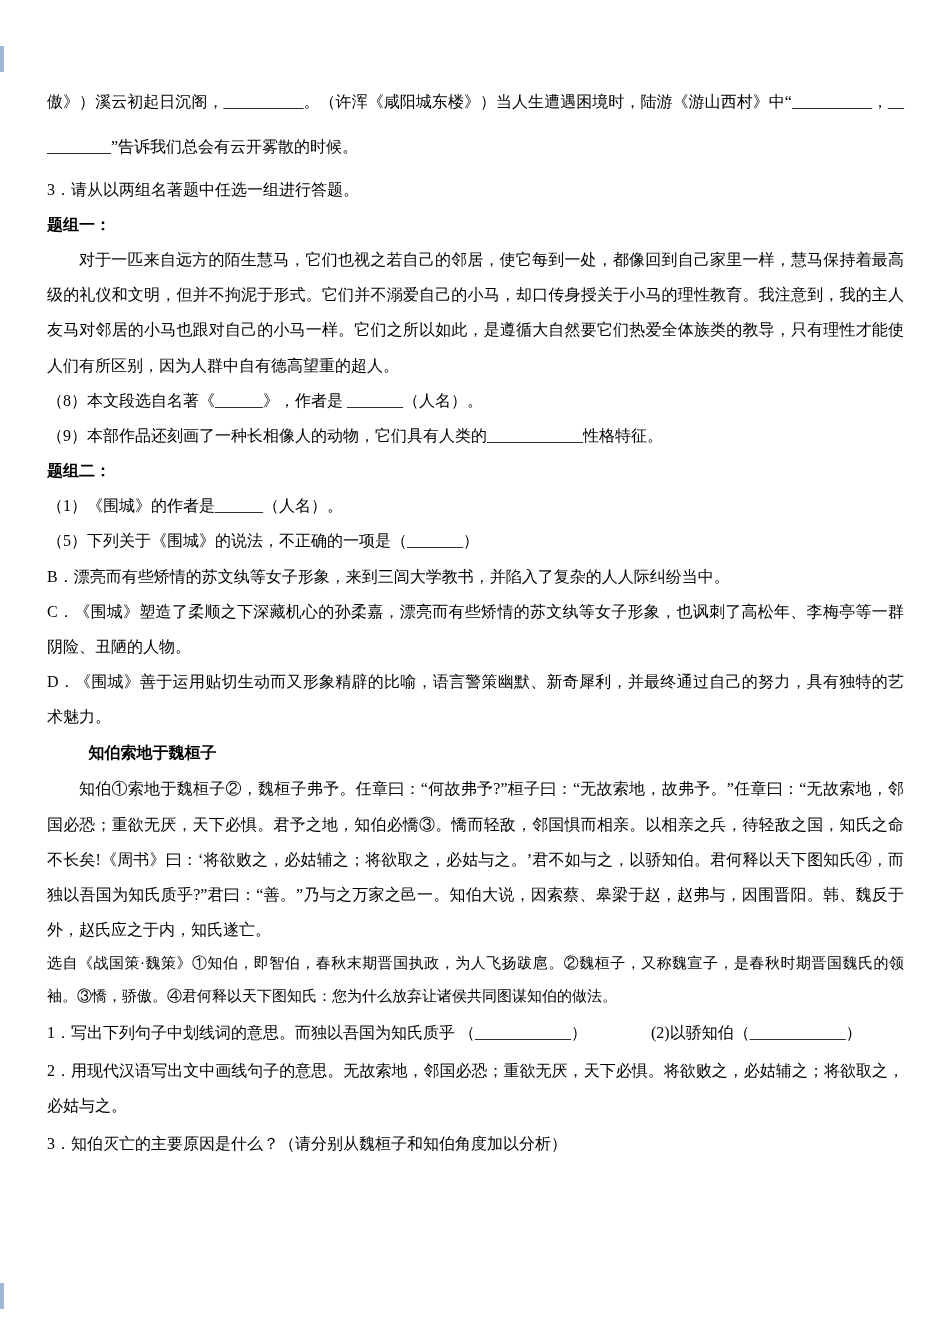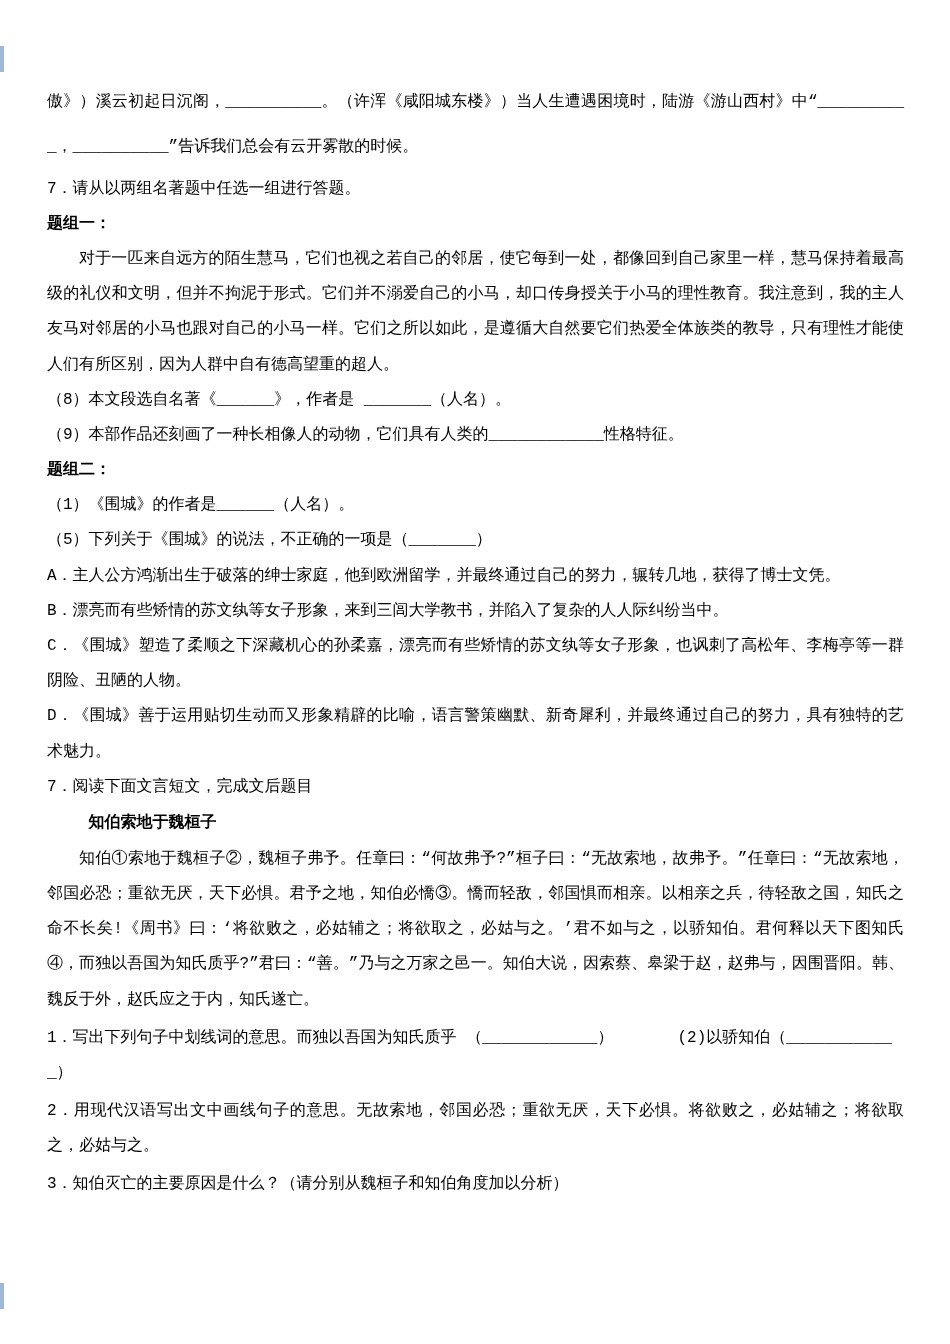--- a/index.html
+++ b/index.html
@@ -16,21 +16,20 @@
     box-sizing: border-box;
   }
   main[data-name="exam-document"] {
     padding: 80px 46px 40px 47px;
   }
   p {
     margin: 0;
     font-size: 16px;
     line-height: 2.2;
     word-break: break-all;
-    font-family: Liberation Mono, monospace;
   }
   .poem { line-height: 2.8; text-align: justify; }
   .b { font-weight: bold; }
   .just { text-align: justify; }
   .ind { text-indent: 2em; }
   .gap-top { margin-top: 2px; }
   .title-small {
     font-size: 16px;
     font-weight: bold;
     text-indent: 2.6em;
@@ -55,51 +54,50 @@
 </head>
 <body>
 
 <div class="artifact top" data-name="page-edge-artifact-top"></div>
 <div class="artifact bottom" data-name="page-edge-artifact-bottom"></div>
 
 <main data-name="exam-document">
 
   <p class="poem just" data-name="poem-completion-line">傲》）溪云初起日沉阁，__________。（许浑《咸阳城东楼》）当人生遭遇困境时，陆游《游山西村》中“__________，__________”告诉我们总会有云开雾散的时候。</p>
 
-  <p class="gap-top" data-name="question-6-stem">7．请从以两组名著题中任选一组进行答题。</p>
+  <p class="gap-top" data-name="question-6-stem">3．请从以两组名著题中任选一组进行答题。</p>
 
   <p class="b" data-name="group-1-heading">题组一：</p>
 
   <p class="just ind" data-name="group-1-passage">对于一匹来自远方的陌生慧马，它们也视之若自己的邻居，使它每到一处，都像回到自己家里一样，慧马保持着最高级的礼仪和文明，但并不拘泥于形式。它们并不溺爱自己的小马，却口传身授关于小马的理性教育。我注意到，我的主人友马对邻居的小马也跟对自己的小马一样。它们之所以如此，是遵循大自然要它们热爱全体族类的教导，只有理性才能使人们有所区别，因为人群中自有德高望重的超人。</p>
 
   <p data-name="group-1-item-1">（8）本文段选自名著《______》，作者是 _______（人名）。</p>
 
   <p data-name="group-1-item-2">（9）本部作品还刻画了一种长相像人的动物，它们具有人类的____________性格特征。</p>
 
   <p class="b" data-name="group-2-heading">题组二：</p>
 
   <p data-name="group-2-item-1">（1）《围城》的作者是______（人名）。</p>
 
   <p data-name="group-2-item-2">（5）下列关于《围城》的说法，不正确的一项是（_______）</p>
 
-  <p class="just" data-name="option-a">A．主人公方鸿渐出生于破落的绅士家庭，他到欧洲留学，并最终通过自己的努力，辗转几地，获得了博士文凭。</p>
 
   <p class="just" data-name="option-b">B．漂亮而有些矫情的苏文纨等女子形象，来到三闾大学教书，并陷入了复杂的人人际纠纷当中。</p>
 
   <p class="just" data-name="option-c">C．《围城》塑造了柔顺之下深藏机心的孙柔嘉，漂亮而有些矫情的苏文纨等女子形象，也讽刺了高松年、李梅亭等一群阴险、丑陋的人物。</p>
 
   <p class="just" data-name="option-d">D．《围城》善于运用贴切生动而又形象精辟的比喻，语言警策幽默、新奇犀利，并最终通过自己的努力，具有独特的艺术魅力。</p>
 
 
-  <p data-name="question-7-stem">7．阅读下面文言短文，完成文后题目</p>
 
   <p class="title-small" data-name="classical-passage-title">知伯索地于魏桓子</p>
 
   <p class="just ind" data-name="classical-passage">知伯①索地于魏桓子②，魏桓子弗予。任章曰：“何故弗予?”桓子曰：“无故索地，故弗予。”任章曰：“无故索地，邻国必恐；重欲无厌，天下必惧。君予之地，知伯必憍③。憍而轻敌，邻国惧而相亲。以相亲之兵，待轻敌之国，知氏之命不长矣!《周书》曰：‘将欲败之，必姑辅之；将欲取之，必姑与之。’君不如与之，以骄知伯。君何释以天下图知氏④，而独以吾国为知氏质乎?”君曰：“善。”乃与之万家之邑一。知伯大说，因索蔡、皋梁于赵，赵弗与，因围晋阳。韩、魏反于外，赵氏应之于内，知氏遂亡。</p>
 
+  <p class="note" data-name="source-note">选自《战国策·魏策》①知伯，即智伯，春秋末期晋国执政，为人飞扬跋扈。②魏桓子，又称魏宣子，是春秋时期晋国魏氏的领袖。③憍，骄傲。④君何释以天下图知氏：您为什么放弃让诸侯共同图谋知伯的做法。</p>
 
   <p class="subq" data-name="question-7-sub-1">1．写出下列句子中划线词的意思。而独以吾国为知氏质乎 （____________）　　　　(2)以骄知伯（____________）</p>
 
   <p class="subq just" data-name="question-7-sub-2">2．用现代汉语写出文中画线句子的意思。无故索地，邻国必恐；重欲无厌，天下必惧。将欲败之，必姑辅之；将欲取之，必姑与之。</p>
 
   <p class="subq" data-name="question-7-sub-3">3．知伯灭亡的主要原因是什么？（请分别从魏桓子和知伯角度加以分析）</p>
 
 </main>
 
 </body></html>

